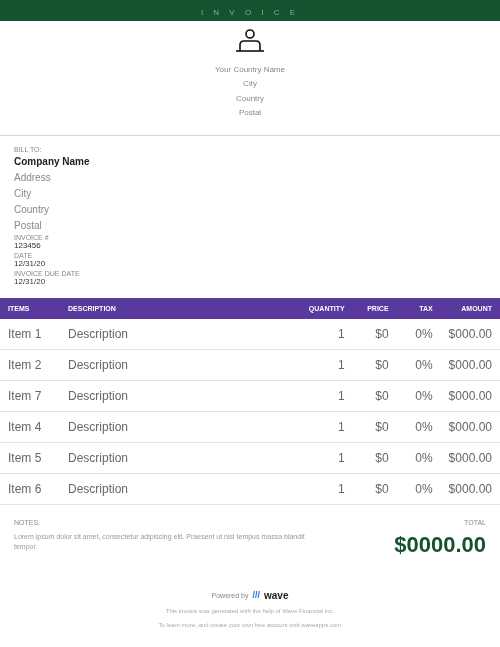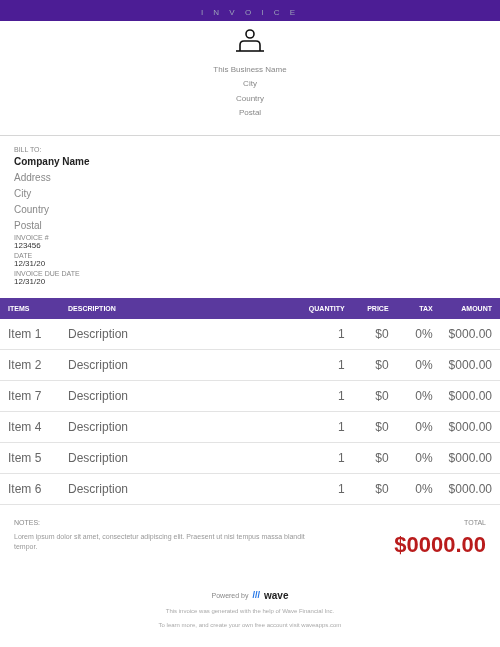--- a/index.html
+++ b/index.html
@@ -5,21 +5,21 @@
   * { box-sizing: border-box; margin: 0; padding: 0; }
   body {
     width: 500px;
     height: 647px;
     font-family: Arial, Helvetica, sans-serif;
     font-size: 8px;
     color: #555;
     background: #fff;
   }
   .header-band {
-    background: #4c1d95;
+    background: #14532d;
     padding: 8px 0 4px;
     text-align: center;
   }
   .header-band .tag {
     letter-spacing: 4px;
     font-size: 8px;
     color: #9aa0b8;
   }
   .icon-wrap { text-align: center; padding-top: 6px; }
   .company-block { text-align: center; padding: 4px 0 14px; }
@@ -65,21 +65,21 @@
   .below {
     display: flex;
     justify-content: space-between;
     padding: 14px 14px 10px;
   }
   .notes { max-width: 300px; }
   .notes .label { color: #888; font-size: 7px; margin-bottom: 6px; }
   .notes .body { color: #999; font-size: 7px; line-height: 1.5; }
   .total-block { text-align: right; }
   .total-block .label { color: #888; font-size: 7px; margin-bottom: 6px; }
-  .total-block .amount { color: #b91c1c; font-size: 22px; font-weight: bold; }
+  .total-block .amount { color: #14532d; font-size: 22px; font-weight: bold; }
   .footer {
     text-align: center;
     padding: 22px 20px 8px;
   }
   .powered { color: #888; font-size: 7px; display: inline-flex; align-items: center; gap: 4px; }
   .wave-mark { color: #1e73e8; font-weight: bold; font-size: 9px; }
   .wave-word { color: #222; font-weight: bold; font-size: 10px; }
   .fineprint { color: #aaa; font-size: 6px; line-height: 1.4; margin-top: 6px; }
   .col-items { width: 60px; }
   .col-desc {}
@@ -94,21 +94,21 @@
 
 <div class="icon-wrap">
   <svg width="34" height="30" viewBox="0 0 34 30">
     <circle cx="17" cy="7" r="4" fill="none" stroke="#111" stroke-width="1.6"></circle>
     <path d="M 7 24 L 7 18 Q 7 14 11 14 L 23 14 Q 27 14 27 18 L 27 24" fill="none" stroke="#111" stroke-width="1.6"></path>
     <line x1="3" y1="24" x2="31" y2="24" stroke="#111" stroke-width="1.6"></line>
   </svg>
 </div>
 
 <div class="company-block">
-  <div class="company-meta">This Business Name</div>
+  <div class="company-meta">Your Country Name</div>
   <div class="company-meta">City</div>
   <div class="company-meta">Country</div>
   <div class="company-meta">Postal</div>
 </div>
 
 <div class="rule"></div>
 
 <div class="info-row">
   <div class="bill-to">
     <div class="label">BILL TO:</div>

